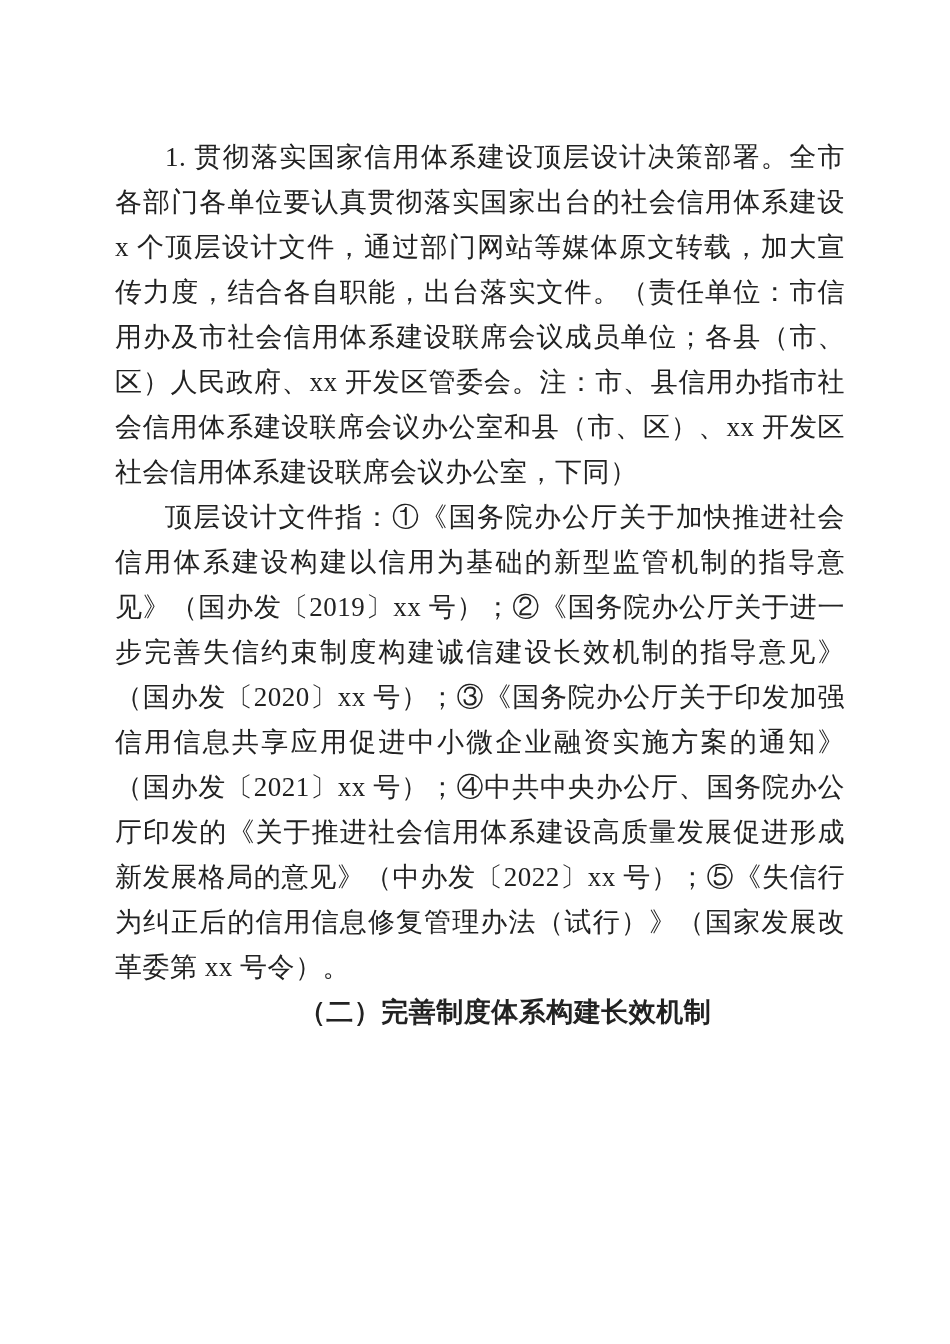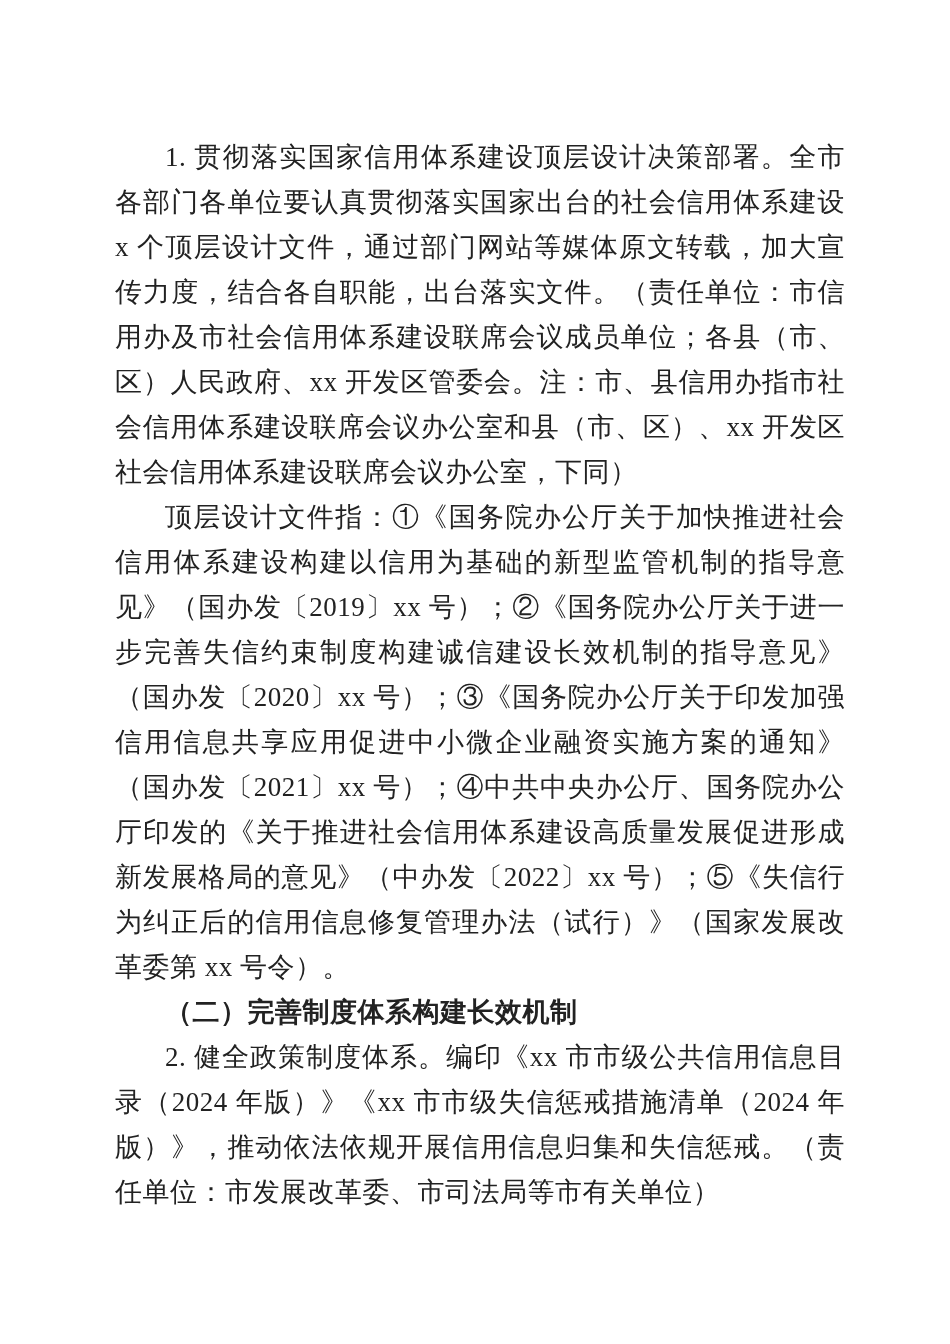--- a/index.html
+++ b/index.html
@@ -35,26 +35,25 @@
     line-height: 45px;
     color: #222222;
     text-align: justify;
     text-justify: inter-character;
     text-indent: 50px;
     word-break: break-all;
     letter-spacing: 0.5px;
   }
   .doc-content p.section-heading {
     font-weight: bold;
-    text-align: left;
+    text-align: center;
   }
 </style>
 </head>
 <body>
 
 <div class="doc-page">
   <div class="doc-content">
     <p>1. 贯彻落实国家信用体系建设顶层设计决策部署。全市各部门各单位要认真贯彻落实国家出台的社会信用体系建设 x 个顶层设计文件，通过部门网站等媒体原文转载，加大宣传力度，结合各自职能，出台落实文件。（责任单位：市信用办及市社会信用体系建设联席会议成员单位；各县（市、区）人民政府、xx 开发区管委会。注：市、县信用办指市社会信用体系建设联席会议办公室和县（市、区）、xx 开发区社会信用体系建设联席会议办公室，下同）</p>
     <p>顶层设计文件指：①《国务院办公厅关于加快推进社会信用体系建设构建以信用为基础的新型监管机制的指导意见》（国办发〔2019〕xx 号）；②《国务院办公厅关于进一步完善失信约束制度构建诚信建设长效机制的指导意见》（国办发〔2020〕xx 号）；③《国务院办公厅关于印发加强信用信息共享应用促进中小微企业融资实施方案的通知》（国办发〔2021〕xx 号）；④中共中央办公厅、国务院办公厅印发的《关于推进社会信用体系建设高质量发展促进形成新发展格局的意见》（中办发〔2022〕xx 号）；⑤《失信行为纠正后的信用信息修复管理办法（试行）》（国家发展改革委第 xx 号令）。</p>
     <p class="section-heading">（二）完善制度体系构建长效机制</p>
-    <p>2. 健全政策制度体系。编印《xx 市市级公共信用信息目录（2024 年版）》《xx 市市级失信惩戒措施清单（2024 年版）》，推动依法依规开展信用信息归集和失信惩戒。（责任单位：市发展改革委、市司法局等市有关单位）</p>
   </div>
 </div>
 
 </body></html>

